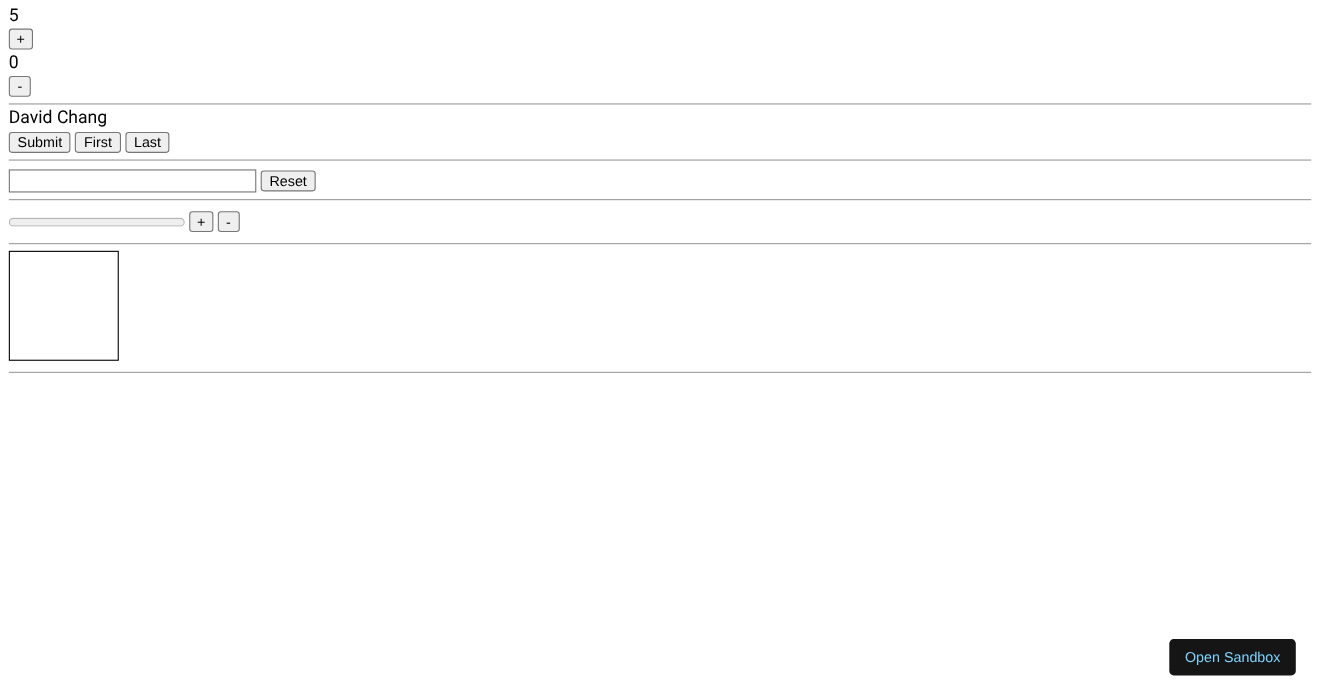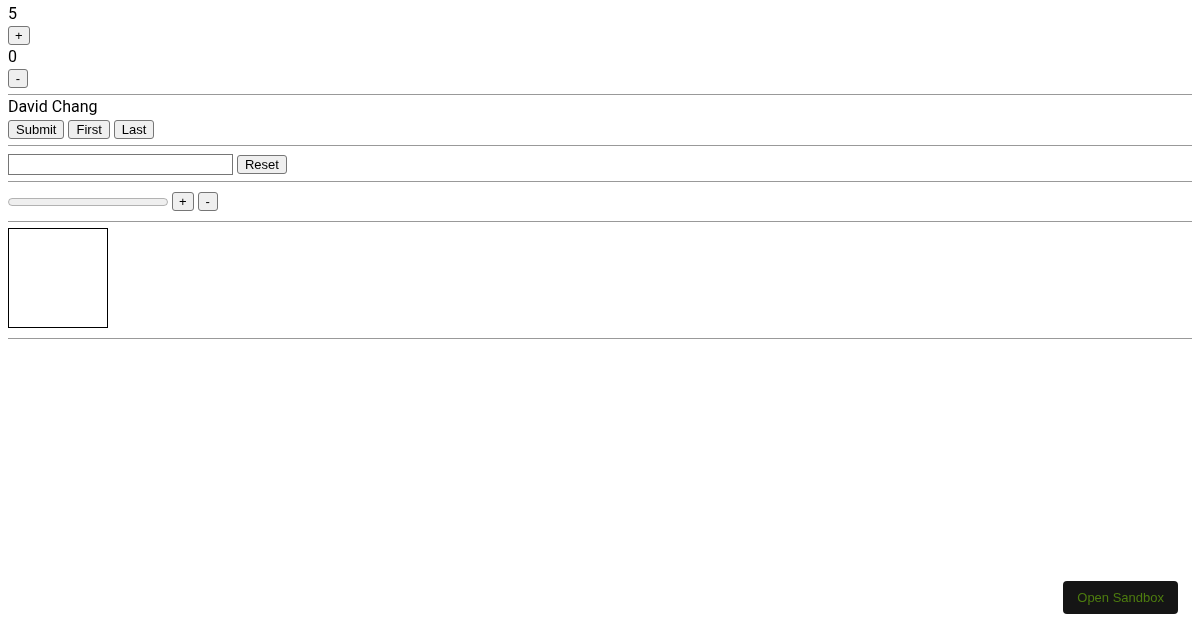--- a/index.html
+++ b/index.html
@@ -73,21 +73,21 @@
       border: 1px solid #000;
       background: #fff;
       margin-top: 4px;
       margin-bottom: 4px;
     }
     .open-sandbox {
       position: absolute;
       bottom: 16px;
       right: 22px;
       background: #151515;
-      color: #4d7c0f;
+      color: #7dd3fc;
       border-radius: 4px;
       padding: 9px 14px;
       font-size: 13px;
       cursor: pointer;
       border: none;
     }
     .form-row {
       padding-top: 8px;
       padding-bottom: 6px;
     }

